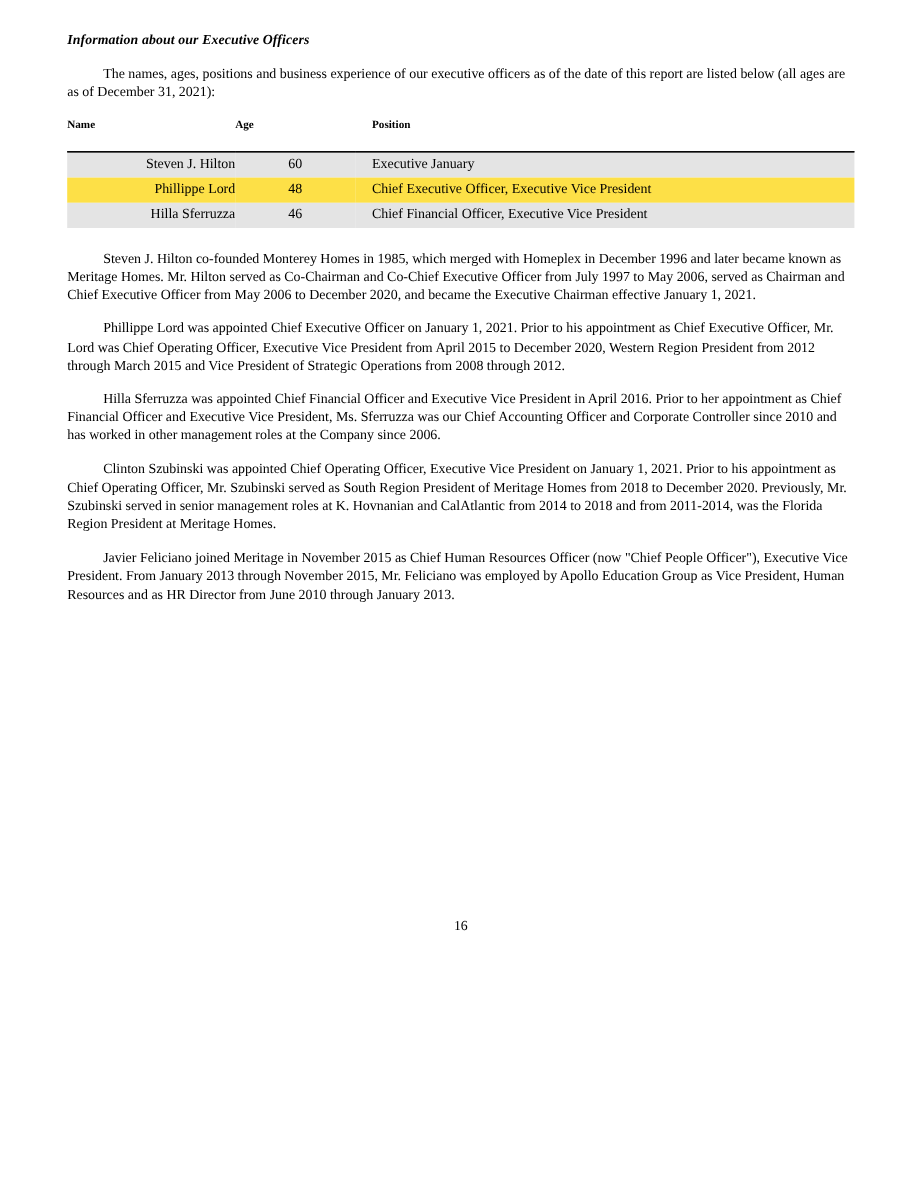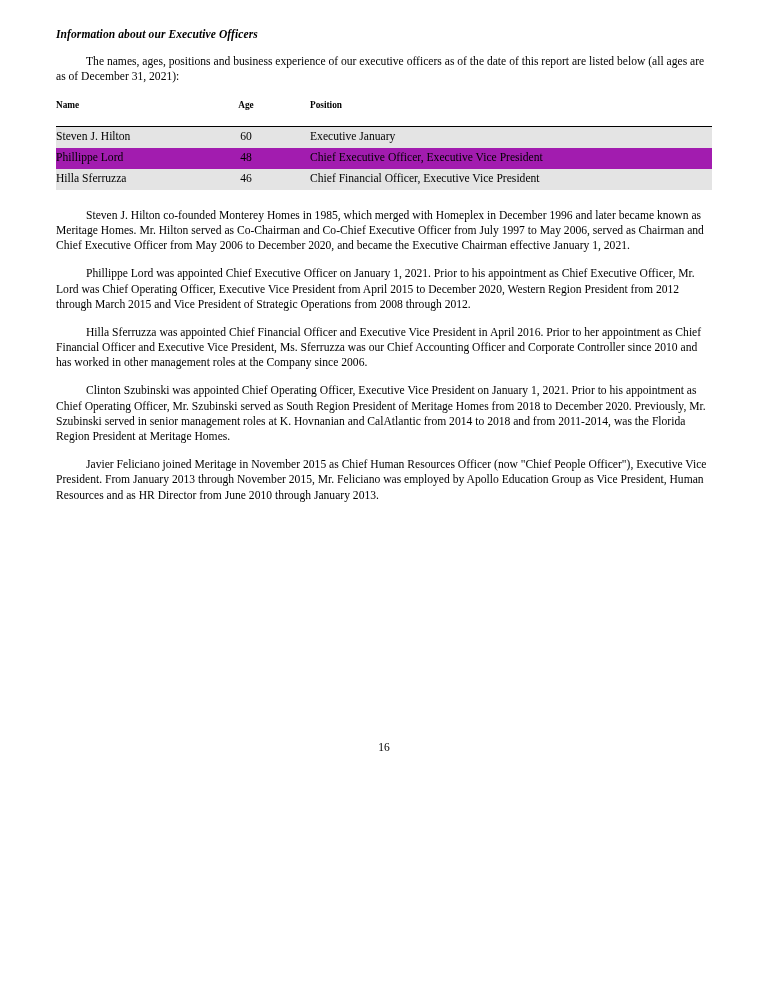--- a/index.html
+++ b/index.html
@@ -51,40 +51,40 @@
     padding: 0 0 16px 0;
     border-bottom: 1px solid #000000;
     vertical-align: bottom;
   }
   th.col-name {
     text-align: left;
     width: 140px;
     padding-left: 4px;
   }
   th.col-age {
-    text-align: center;
+    text-align: left;
     width: 100px;
   }
   th.col-position {
     text-align: left;
   }
   table.officers td {
     padding: 2px 0 2px 0;
     font-size: 11.6px;
     line-height: 1.45;
   }
-  td.c-name { padding-left: 6px; text-align: left; }
+  td.c-name { padding-left: 6px; text-align: right; }
   td.c-age { text-align: center; }
   td.c-position { padding-left: 6px; text-align: left; }
   tr.shaded td { background: #e4e4e4; }
-  tr.plain td { background: #a21caf; }
+  tr.plain td { background: #fde047; }
   .spacer-col { width: 14px; }
   .page-number {
     position: absolute;
-    bottom: 35px;
+    bottom: 10px;
     left: 0;
     width: 768px;
     text-align: center;
     font-size: 11.5px;
   }
 </style>
 </head>
 <body>
 
 <div class="page">

